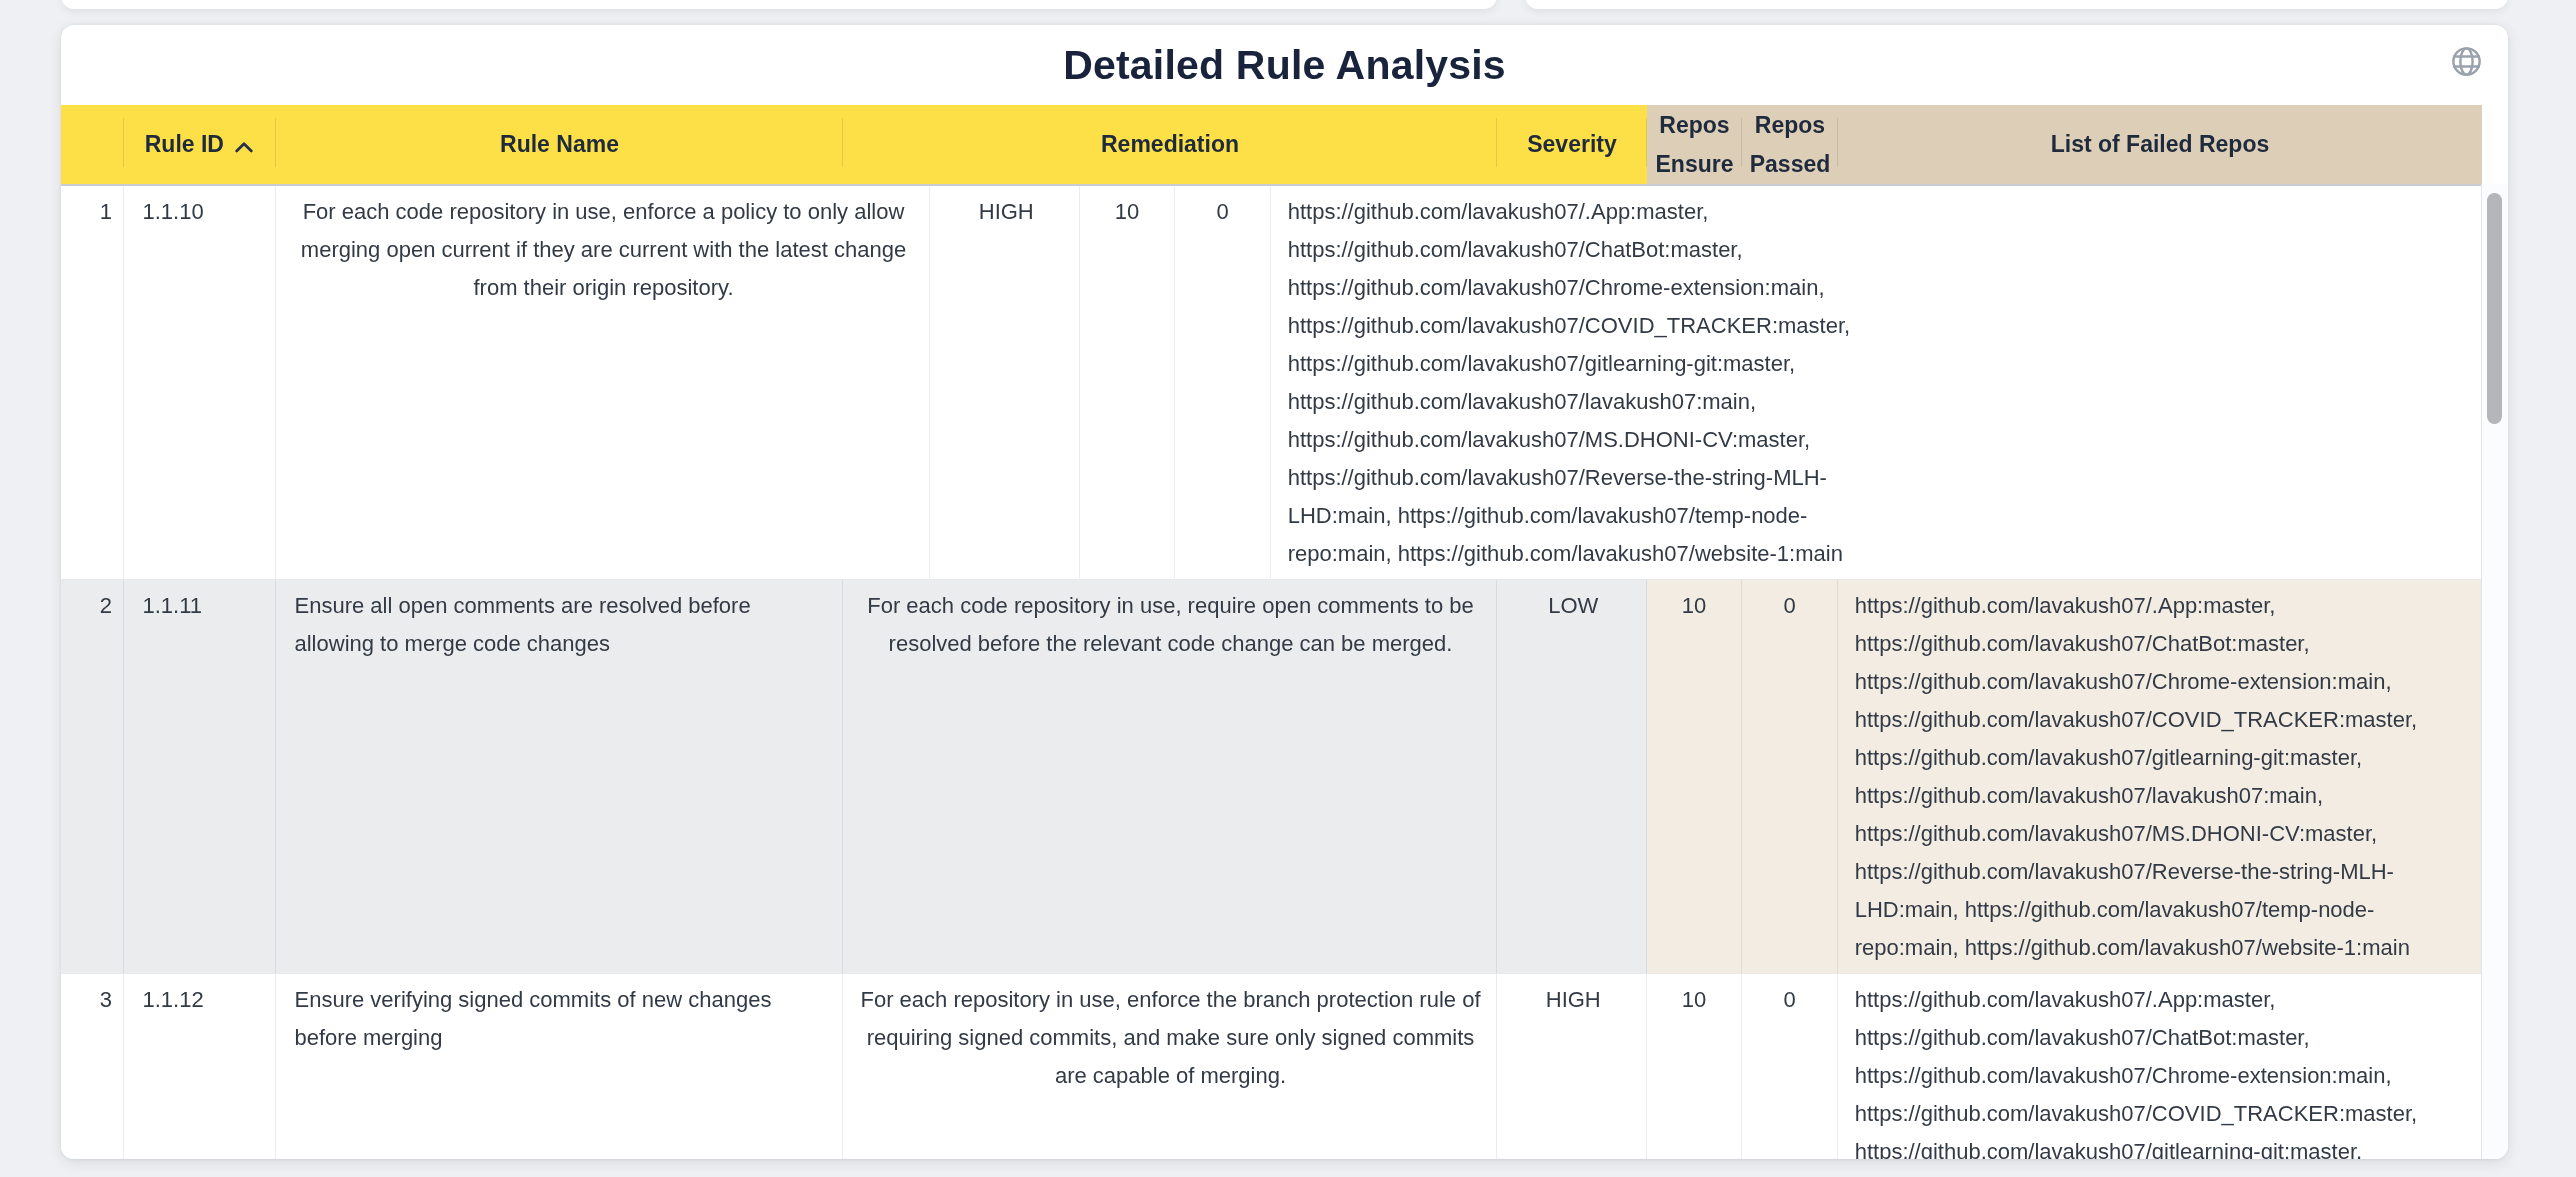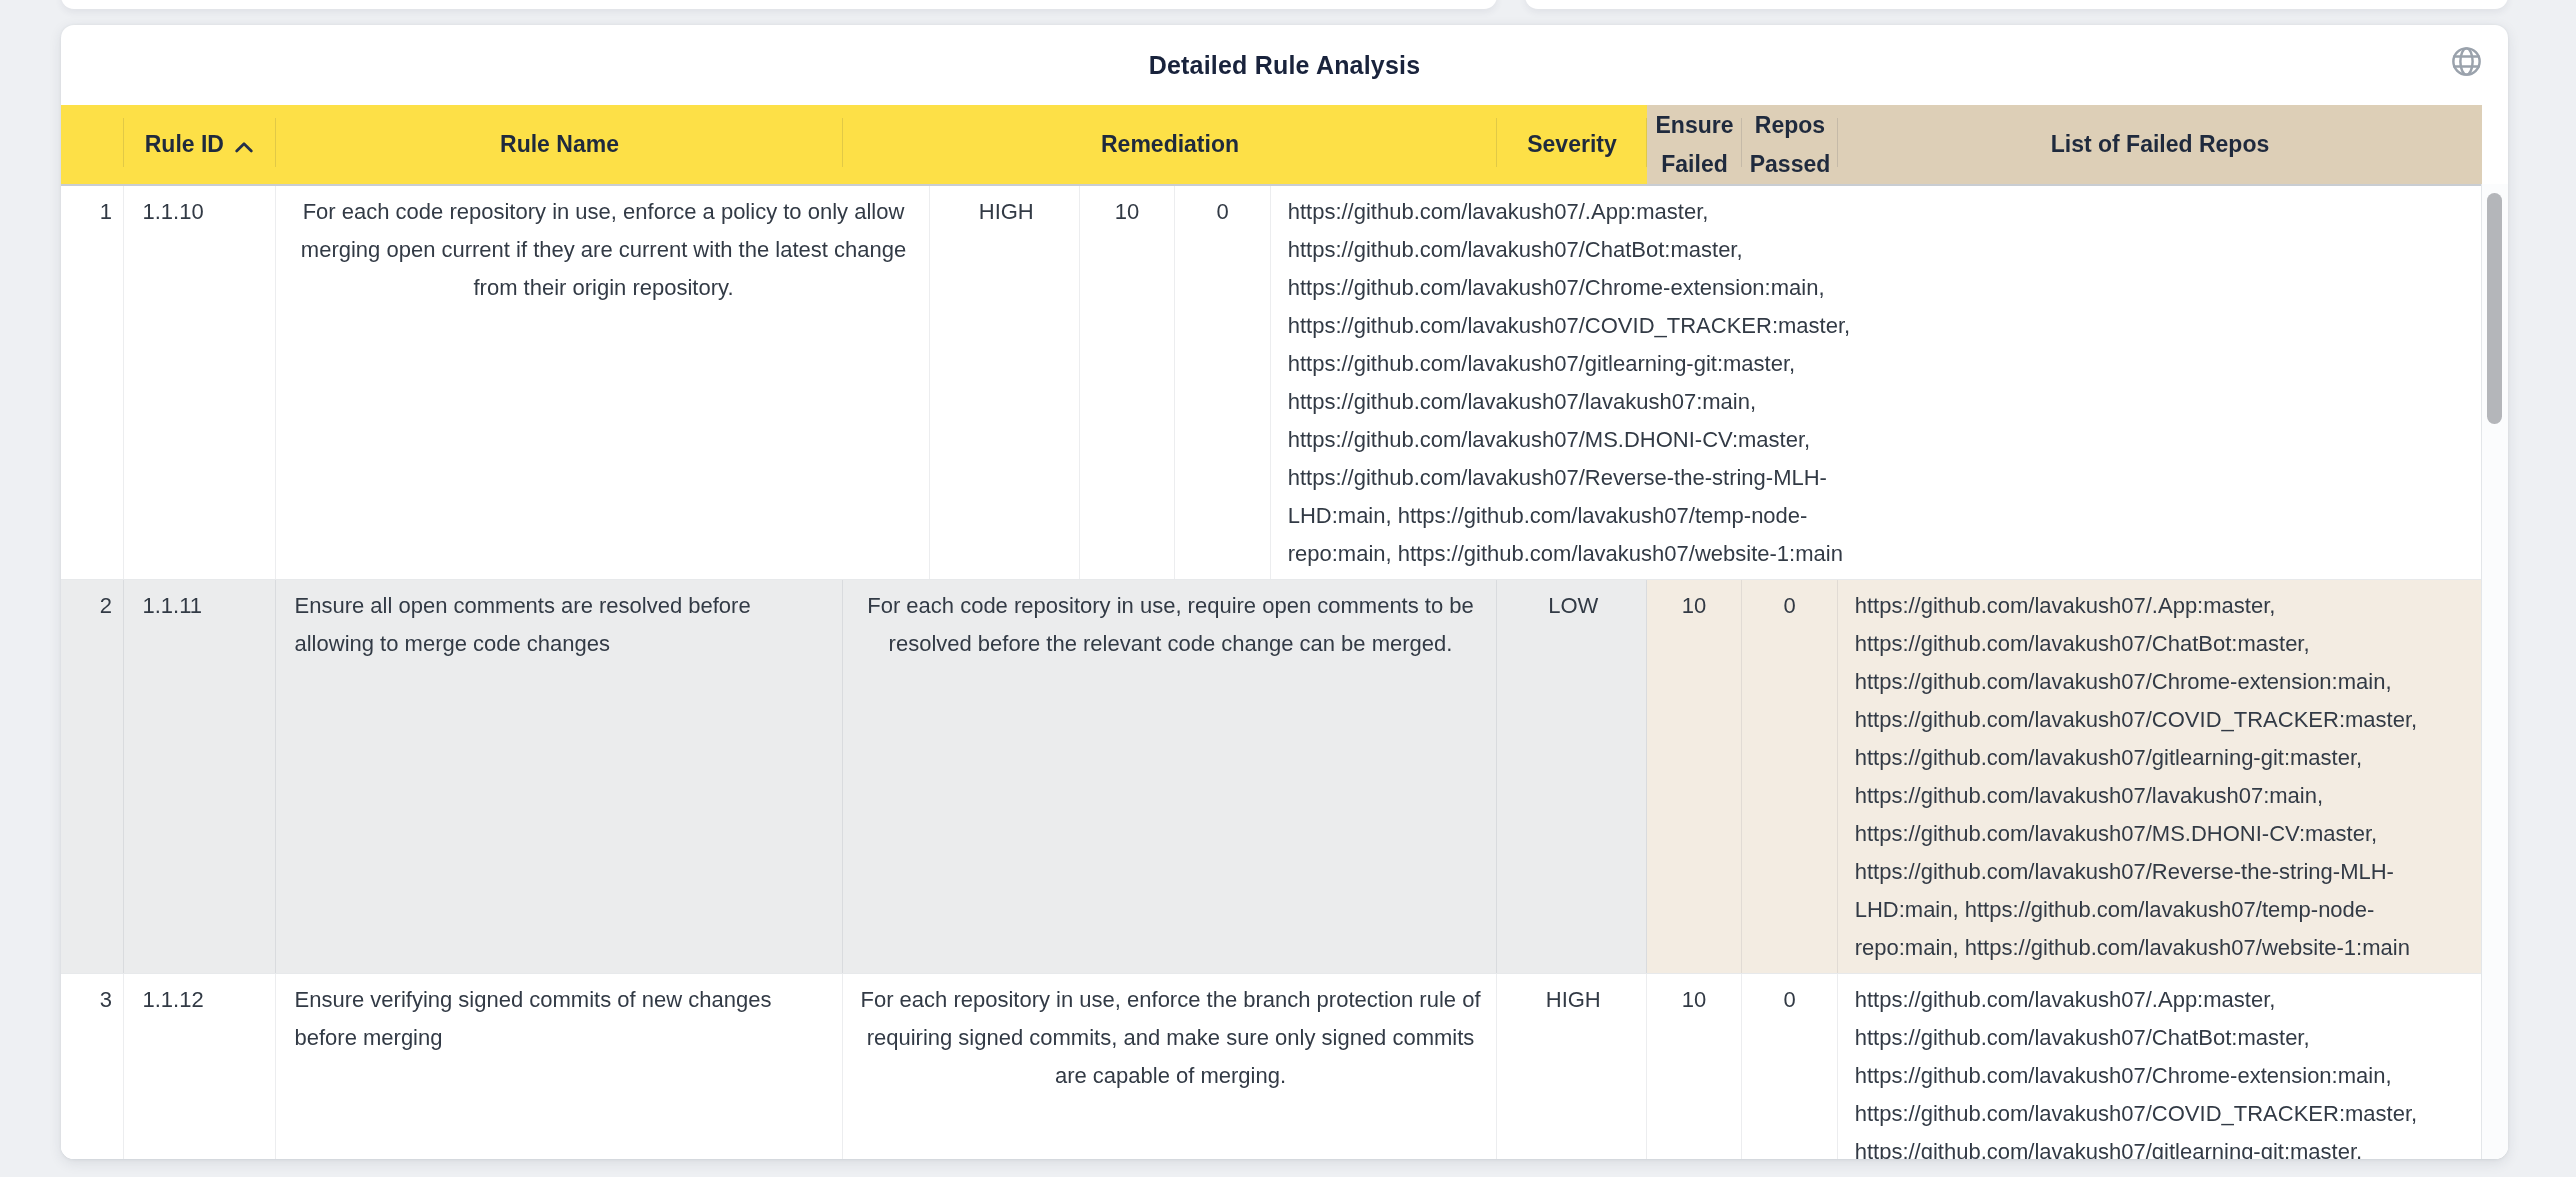--- a/index.html
+++ b/index.html
@@ -21,21 +21,21 @@
 
   
   .card{
     position:absolute;left:61px;top:25px;width:2447px;height:1134px;
     background:#ffffff;border-radius:13px;
     box-shadow:0 3.7px 13px rgba(40,52,72,0.10),0 0.9px 2.8px rgba(40,52,72,0.07);
     overflow:hidden;
   }
   .title-band{height:80px;position:relative;display:flex;align-items:center;justify-content:center;}
   .page-title{
-    font-size:25px;font-weight:600;color:#19233c;letter-spacing:0.2px;
+    font-size:41px;font-weight:600;color:#19233c;letter-spacing:0.2px;
   }
   .globe-btn{position:absolute;right:24px;top:18.5px;width:35px;height:35px;border:none;background:transparent;padding:0;cursor:pointer;}
 
   
   .table{width:2447px;}
   .hrow{display:flex;height:79px;border-bottom:2.8px solid #c9cdd2;}
   .hcell{
     position:relative;flex:0 0 auto;box-sizing:border-box;
     display:flex;align-items:center;justify-content:center;text-align:center;
     background:#fde047;color:#1f2a3d;font-weight:bold;font-size:23px;line-height:39px;
@@ -116,21 +116,21 @@
         <div class="hcell c2">
           <span>Rule Name</span>
         </div>
         <div class="hcell c3">
           <span>Remediation</span>
         </div>
         <div class="hcell c4">
           <span>Severity</span>
         </div>
         <div class="hcell c5 hl">
-          <span>Ensure Failed</span>
+          <span>Repos Ensure</span>
         </div>
         <div class="hcell c6 hl">
           <span>Repos Passed</span>
         </div>
         <div class="hcell c7 hl">
           <span>List of Failed Repos</span>
         </div>
       </div>
     <div id="tbody">
         <div class="row">

